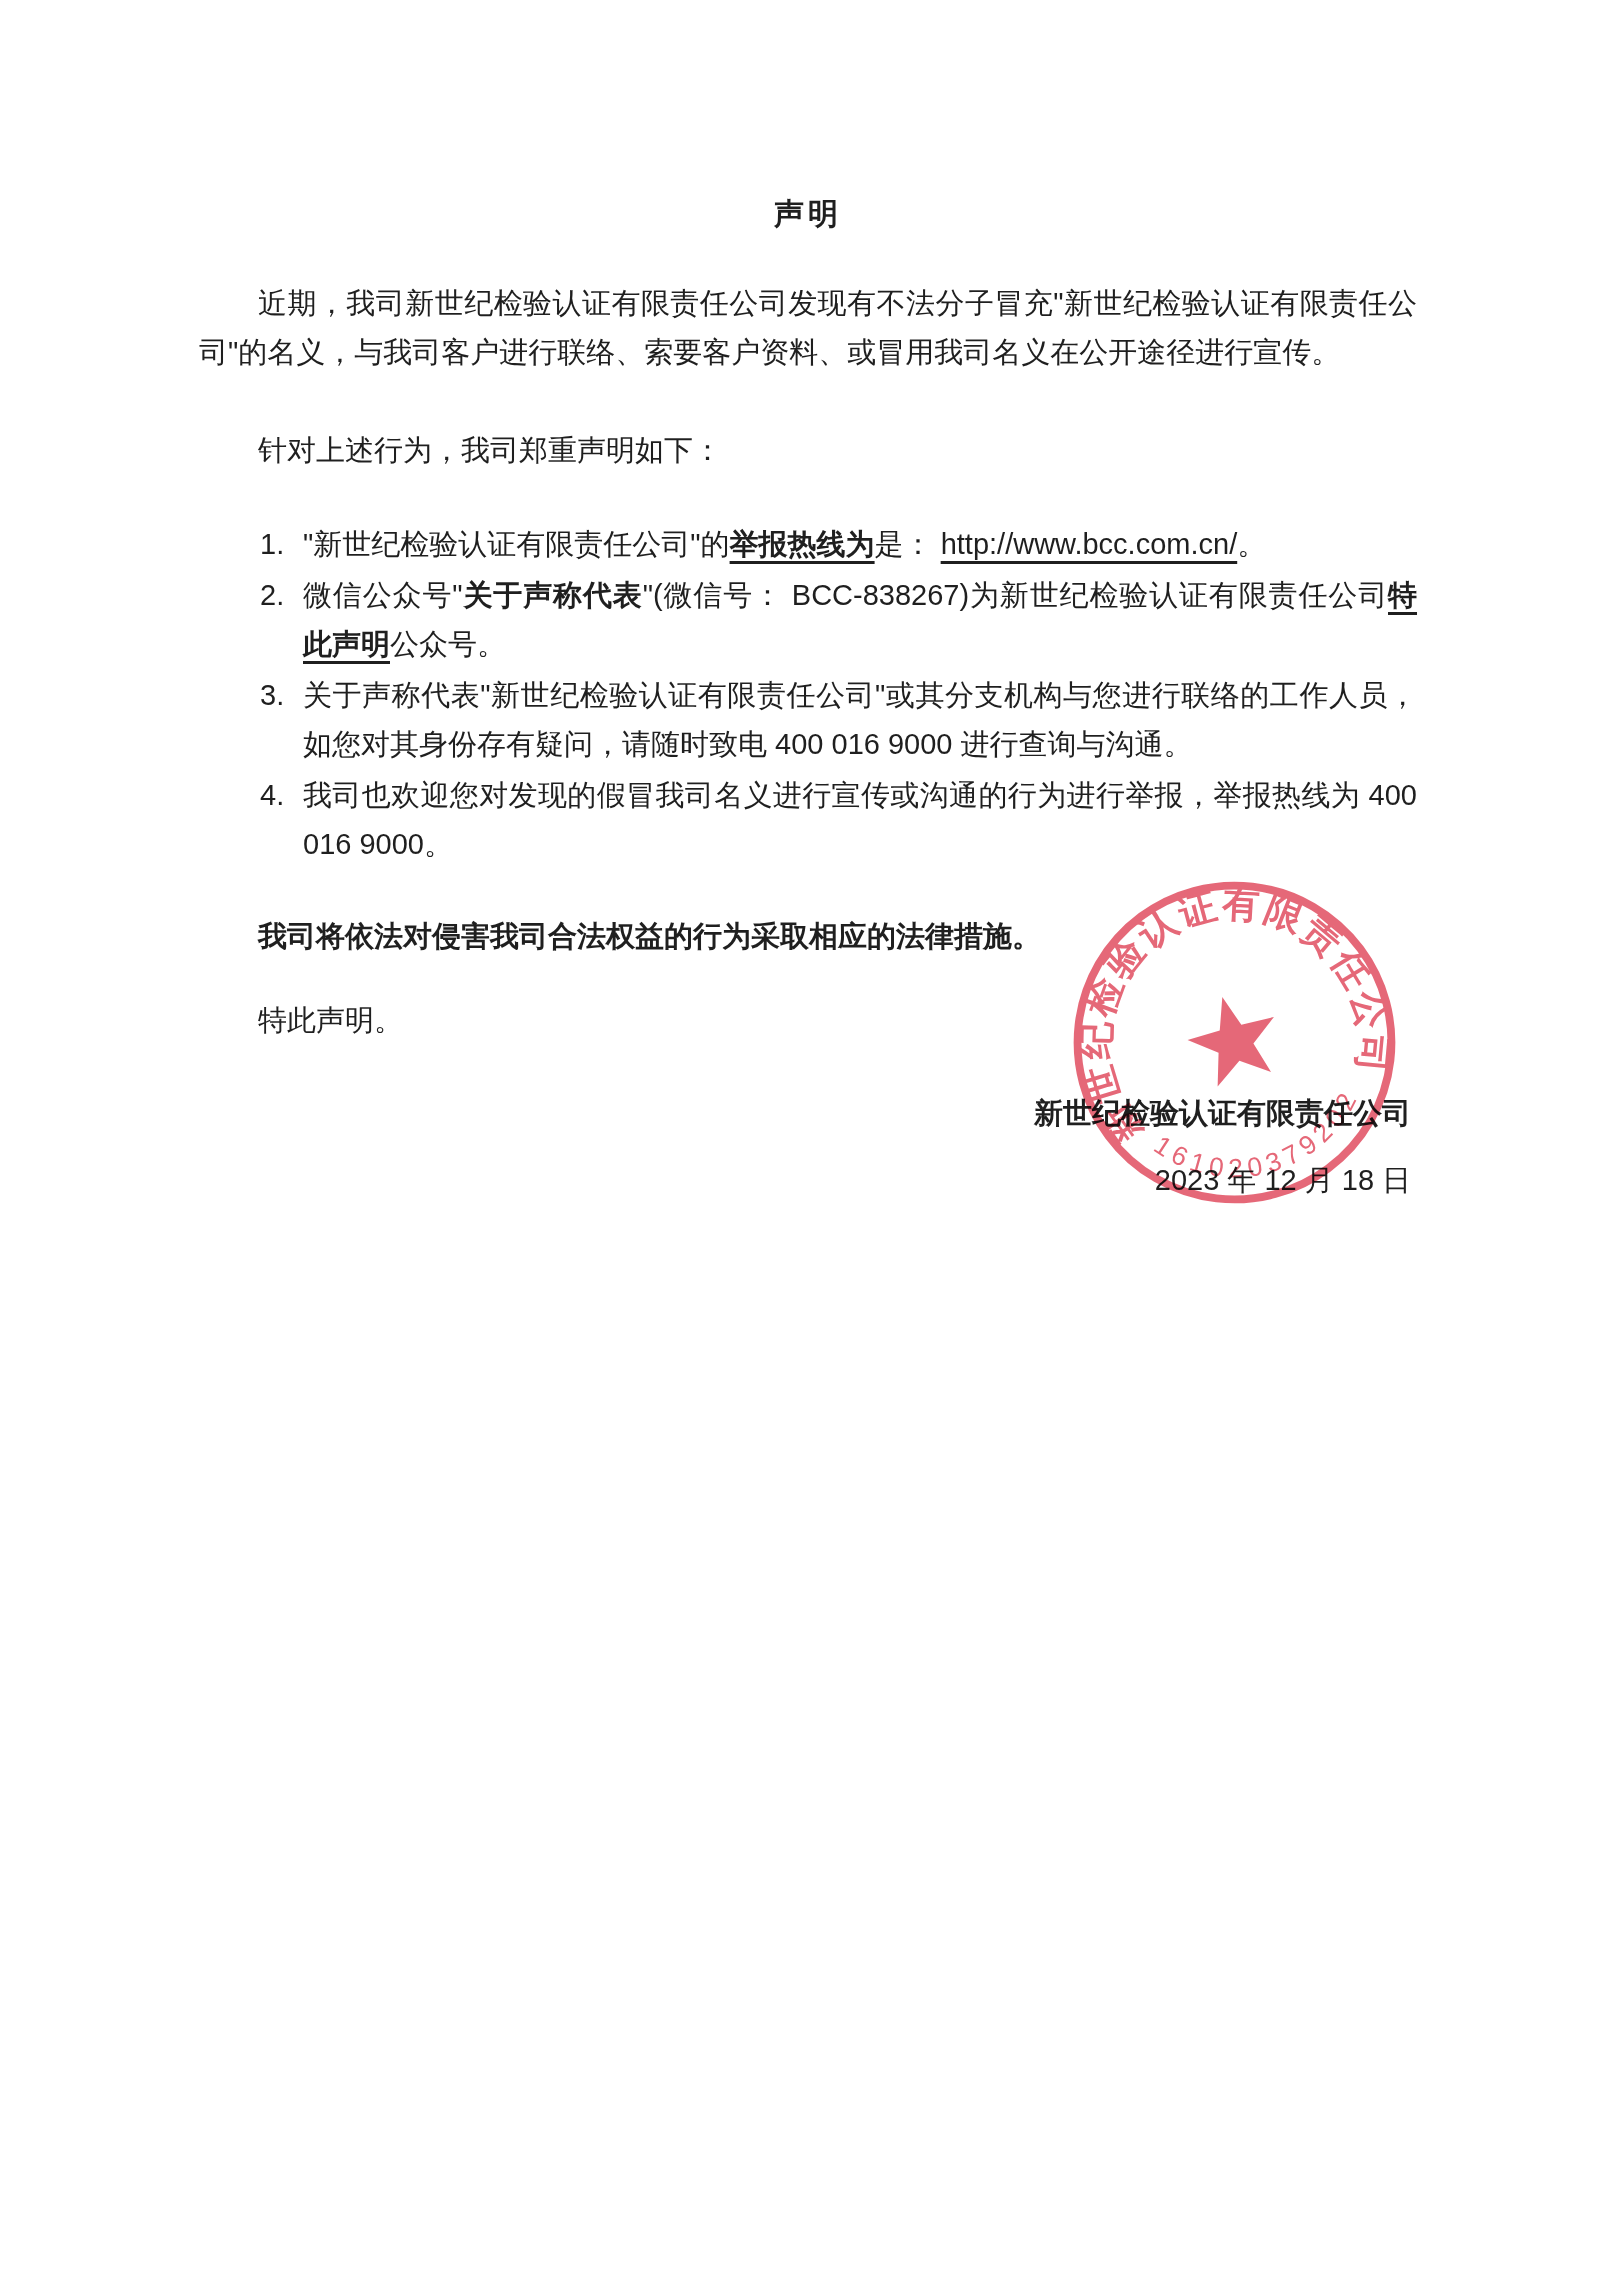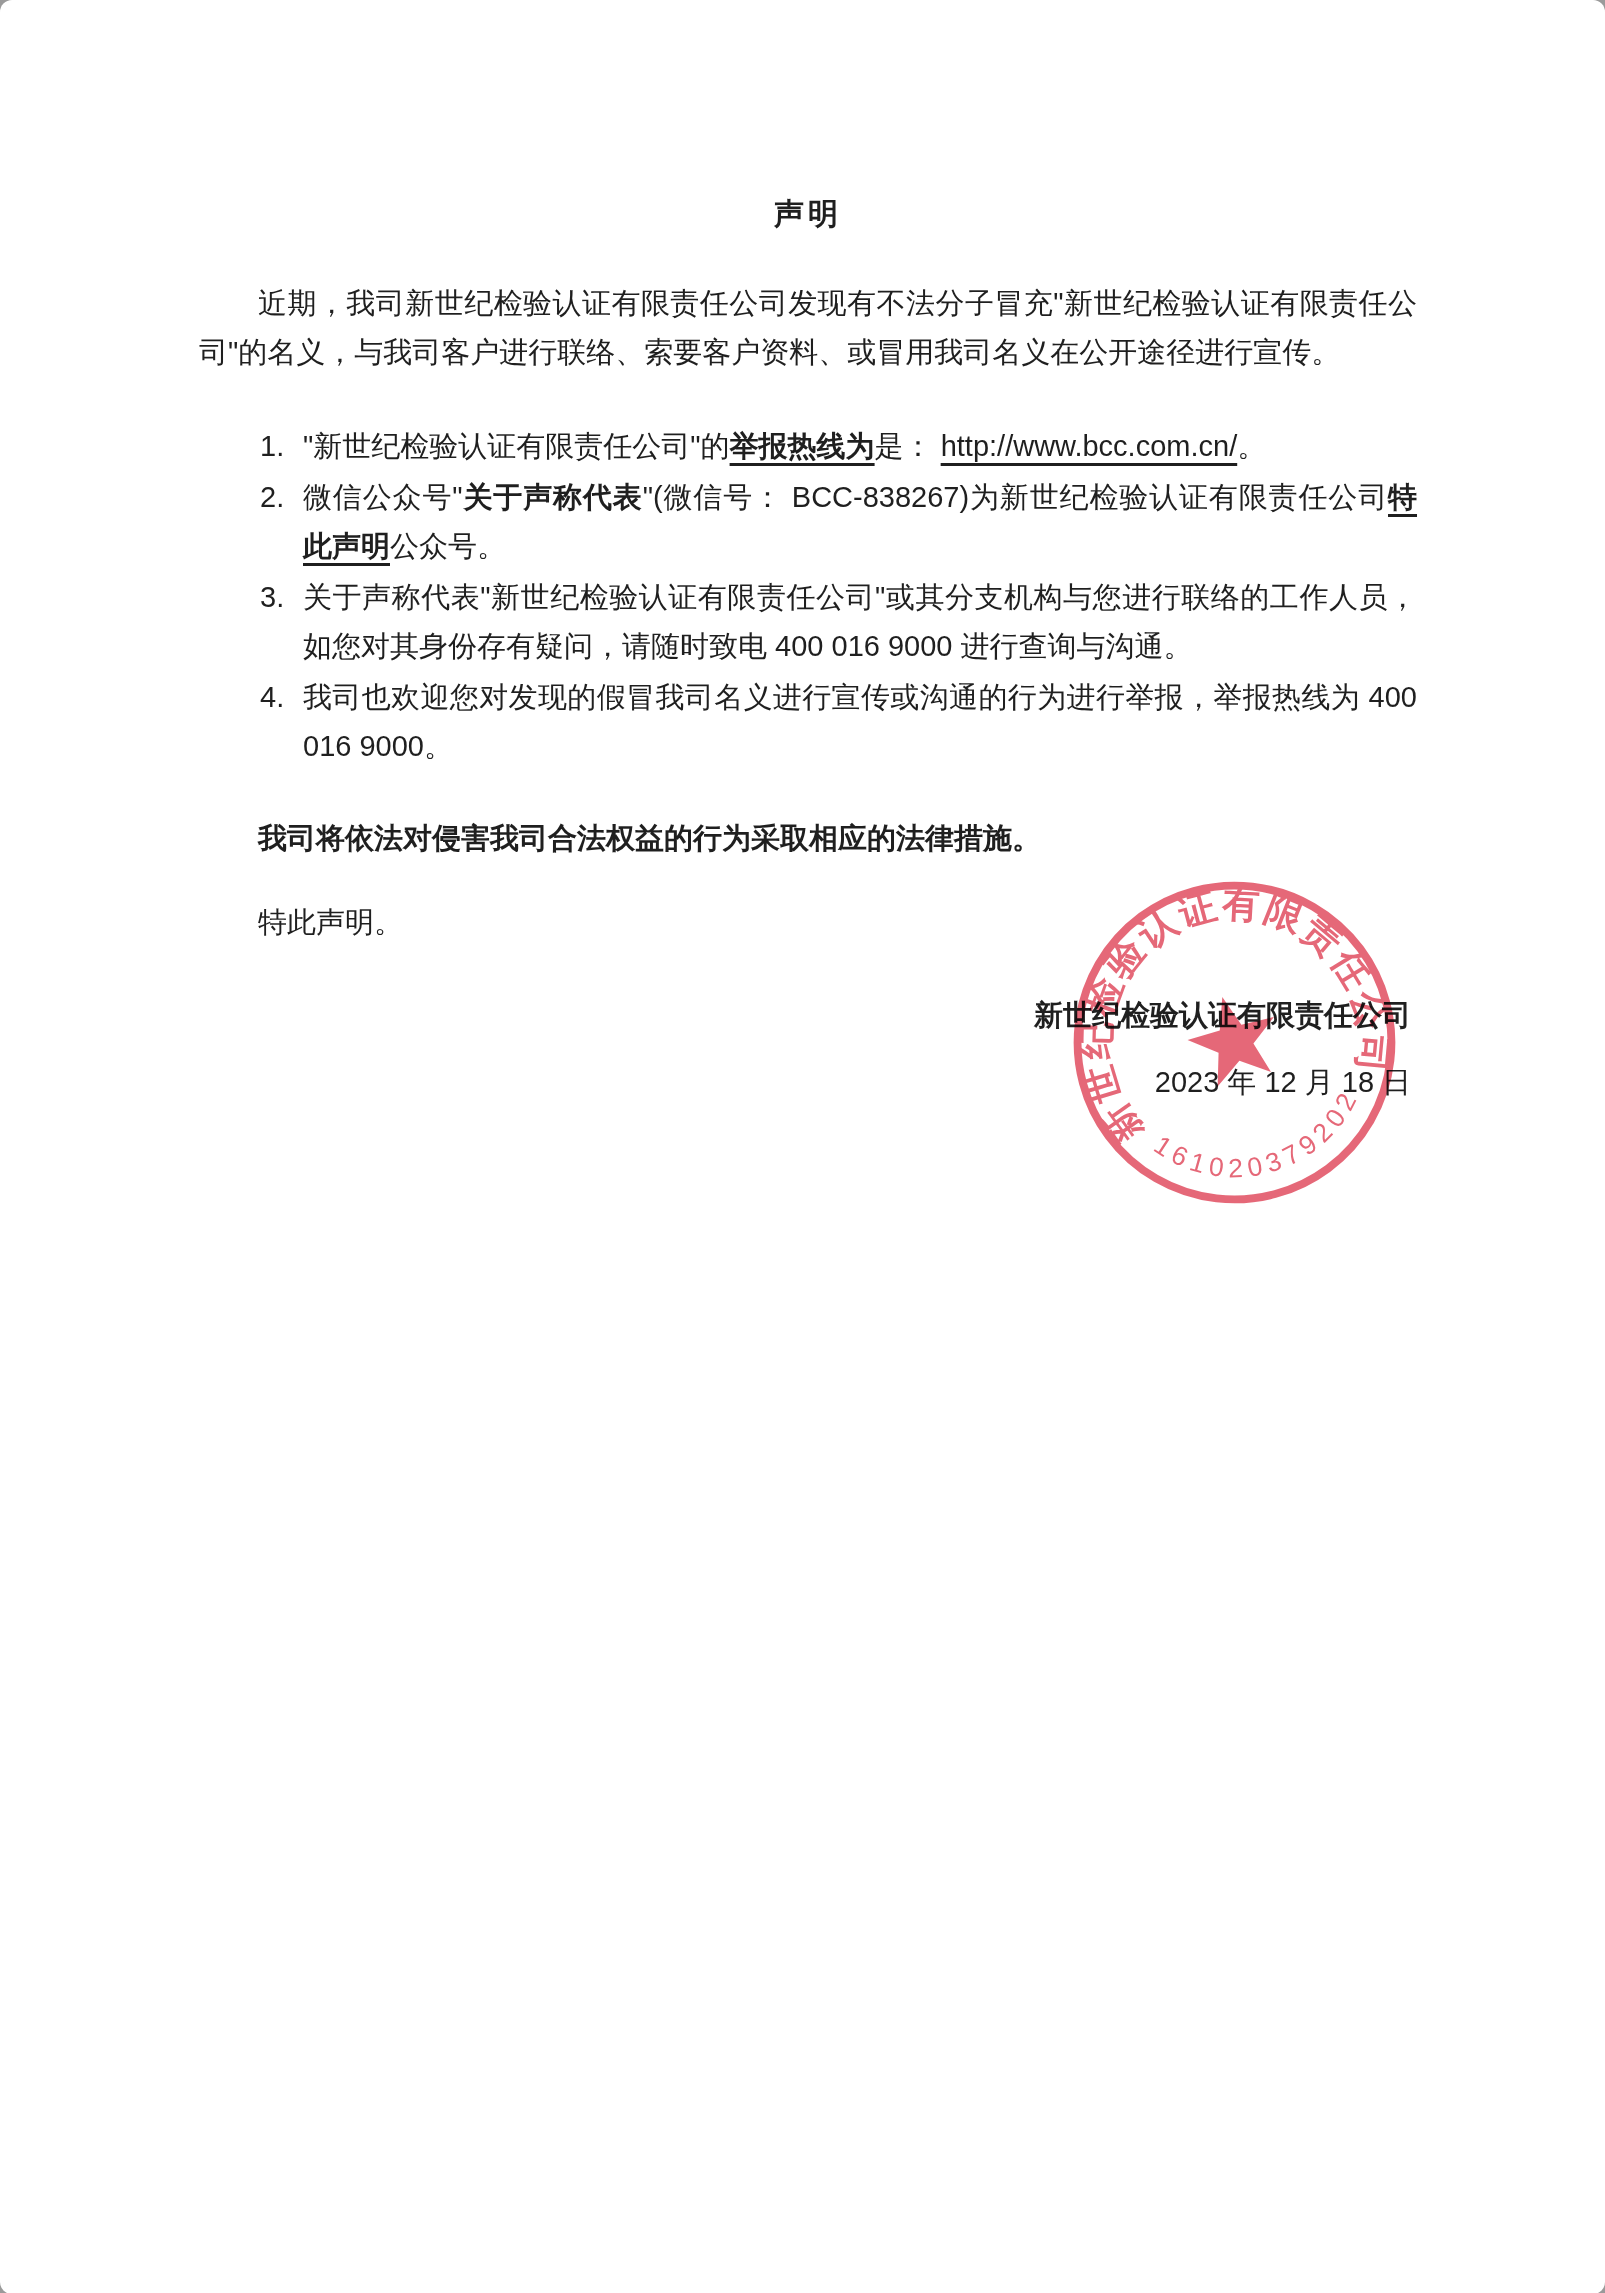--- a/index.html
+++ b/index.html
@@ -6,21 +6,20 @@
   .page{
     position:relative;
     width:1605px;height:2294px;
     margin:0 auto;
     background:#ffffff;
     font-family:"Liberation Sans", sans-serif;
     color:#1f1f1f;
     overflow:hidden;
     box-sizing:border-box;
     padding:191px 188px 0 199px;
-    border-radius:12px;
   }
   .doc-title{
     text-align:center;
     font-size:30px;
     font-weight:700;
     letter-spacing:3.9px;
     line-height:45px;
     margin:0 0 0 0;
   }
   p{margin:0;}
@@ -73,20 +72,21 @@
 </style>
 </head>
 <body>
 
 <div class="page">
 
   <h1 class="doc-title">声明</h1>
 
   <p class="body-text indent intro">近期，我司新世纪检验认证有限责任公司发现有不法分子冒充"新世纪检验认证有限责任公司"的名义，与我司客户进行联络、索要客户资料、或冒用我司名义在公开途径进行宣传。</p>
 
+  <p class="body-text indent lead-in">针对上述行为，我司郑重声明如下：</p>
 
   <div class="decl-list">
 
     <div class="decl-item">
       <span class="item-num">1.</span>
       <div class="item-body body-text">
         <span>"新世纪检验认证有限责任公司"的</span><span class="bold uline">举报热线为</span><span>是： </span><span class="uline">http://www.bcc.com.cn/</span><span>。</span>
       </div>
     </div>
 

